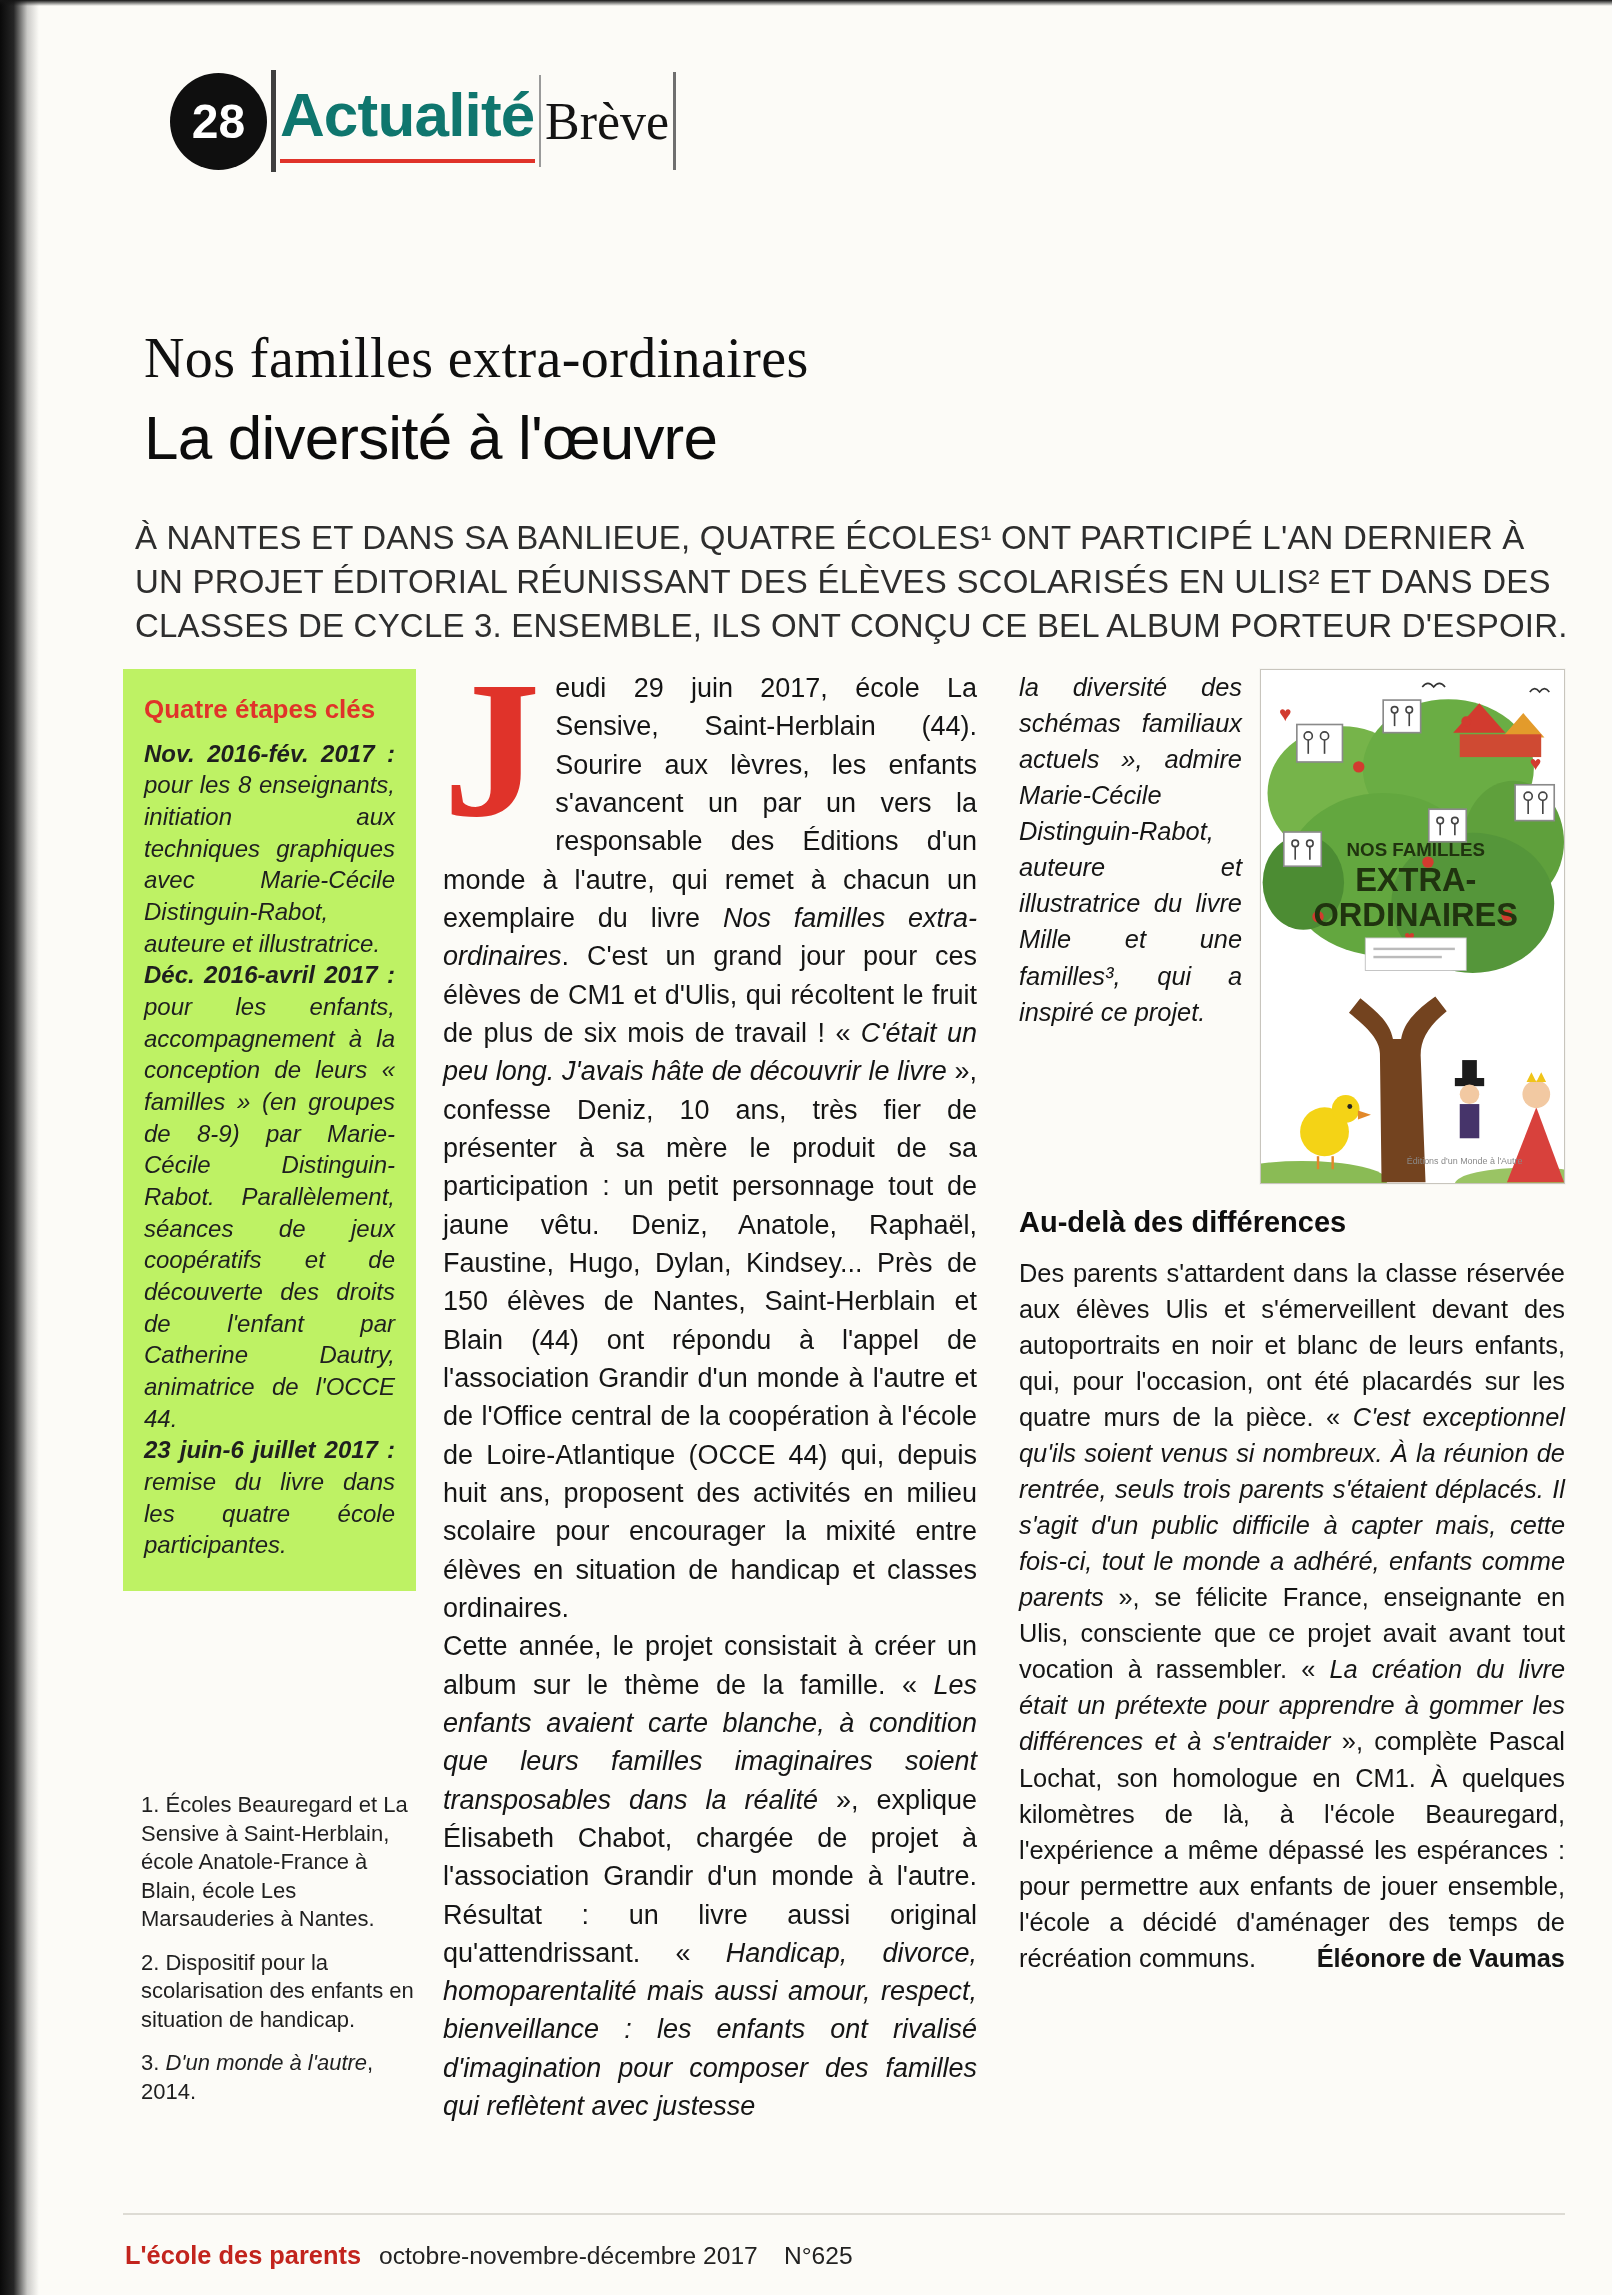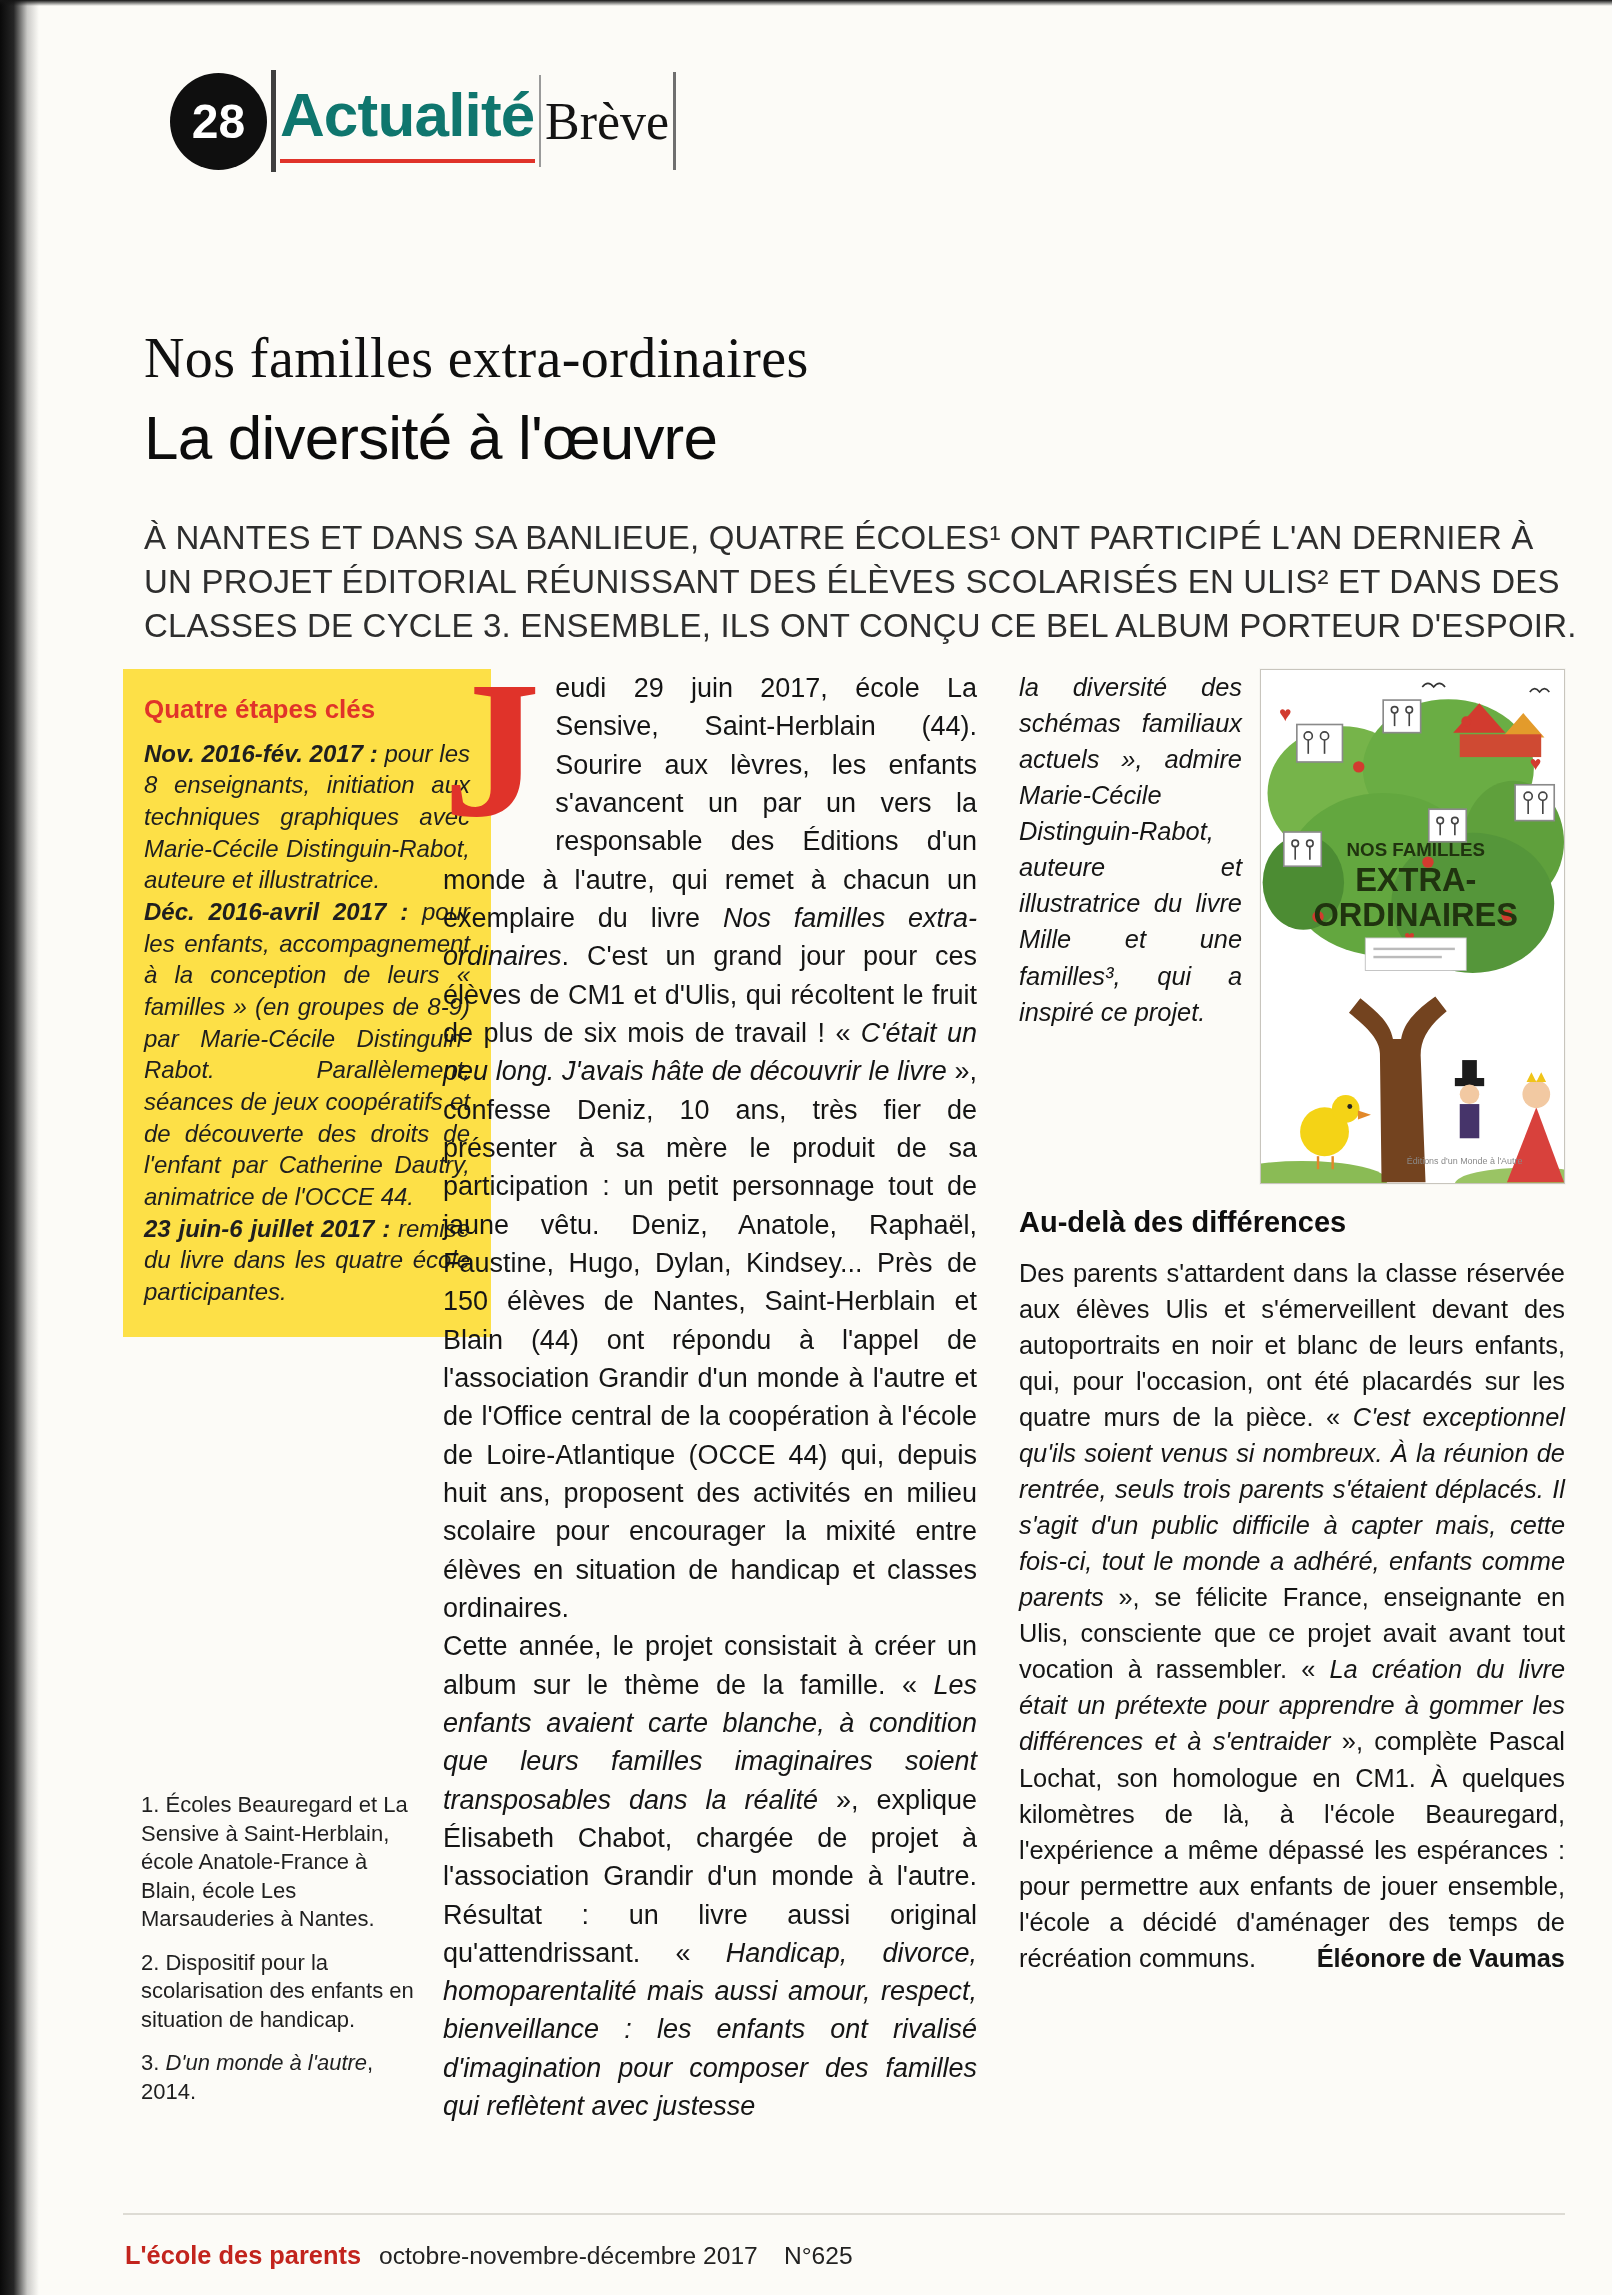--- a/index.html
+++ b/index.html
@@ -22,26 +22,26 @@
   .vbar2{ width:2.5px; height:92px; background:#9a9a9a; }
   .vbar3{ width:2.5px; height:98px; background:#6f6f6f; }
   .section-label{ font-size:62px; font-weight:700; color:#0f766e; letter-spacing:-0.8px;
     border-bottom:4.1px solid #e0332a; padding-bottom:8.2px; }
   .rubric-label{ font-family:"Liberation Serif",serif; font-size:52px; color:#141414;text-align:right; }
 
   
   .titles{ position:absolute; left:144px; top:326px; }
   .kicker{ font-family:"Liberation Serif",serif; font-weight:400; font-size:56px; color:#101010; letter-spacing:0.4px; }
   .title{ font-size:62px; font-weight:400; color:#0c0c0c; margin-top:11.5px; letter-spacing:-0.8px; }
-  .standfirst{ position:absolute; left:144px; top:516px; width:1446px;
+  .standfirst{ position:absolute; left:135px; top:516px; width:1446px;
     font-size:33px; line-height:1.33; color:#2e2e2e; letter-spacing:0.2px; }
 
   
-  .sidebar{ position:absolute; left:123px; top:669px; width:368px;
-    background:#fde047; padding:24.6px 21px 29.5px; }
+  .sidebar{ position:absolute; left:123px; top:669px; width:293px;
+    background:#bef264; padding:24.6px 21px 29.5px; }
   .sidebar-title{ color:#e0332a; font-weight:700; font-size:26px; margin-bottom:13px; }
   .sidebar-body{ font-size:24px; line-height:1.32; color:#1f1f1f; text-align:justify; }
   .sidebar-entry{ margin:0; }
 
   
   .footnotes{ position:absolute; left:141px; top:1791px; width:283px;
     font-size:22px; line-height:1.3; color:#1f1f1f; }
   .footnote{ margin-bottom:14.8px; }
 
   

